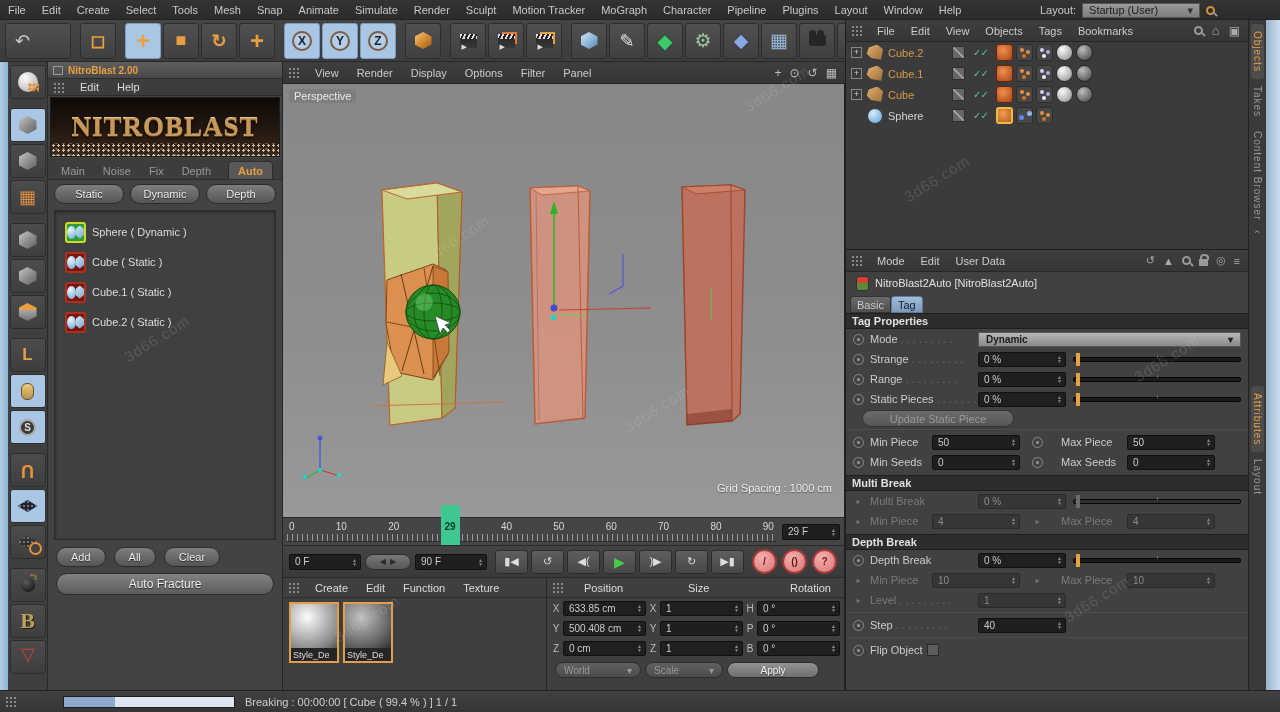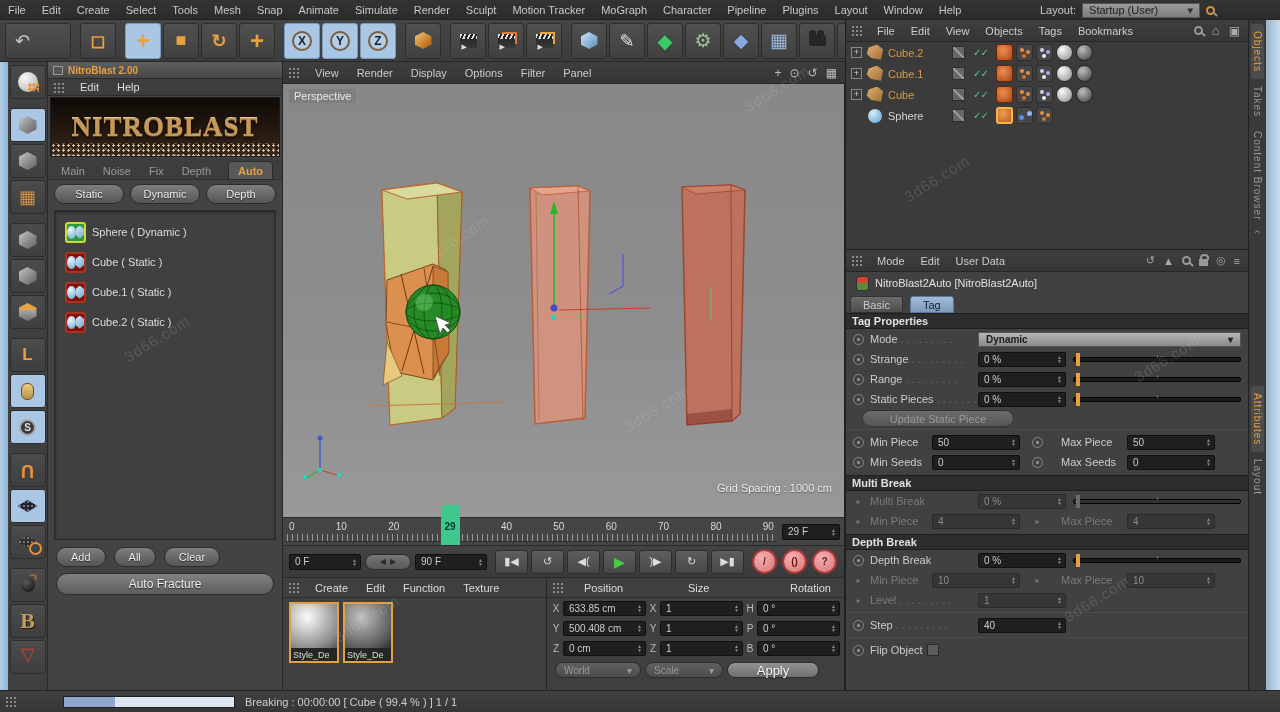--- a/index.html
+++ b/index.html
@@ -135,21 +135,21 @@
   #co-head{height:20px;display:flex;align-items:center;border-bottom:1px solid #2c2c2c;color:#ddd;}
   #co-head .h1{width:96px;padding-left:14px;}
   #co-head .h2{width:96px;padding-left:22px;}
   #co-head .h3{padding-left:28px;}
   .corow{display:flex;align-items:center;height:20px;padding:0 4px;gap:2px;}
   .corow .ax{width:10px;text-align:center;color:#bbb;font-size:10px;flex:none;}
   .corow .fld{flex:1;height:15px;}
   #co-foot{display:flex;align-items:center;gap:4px;padding:4px 8px 0;}
   .dd2{width:86px;height:16px;background:linear-gradient(#606060,#4c4c4c);border:1px solid #2c2c2c;border-radius:8px;color:#999;display:flex;align-items:center;padding:0 8px;font-size:10px;}
   .dd2::after{content:"▾";margin-left:auto;}
-  #apply-btn{width:92px;height:16px;background:linear-gradient(#939393,#6e6e6e);border:1px solid #2c2c2c;border-radius:8px;color:#fafafa;display:flex;align-items:center;justify-content:center;font-size:13px;text-shadow:0 1px 1px #333;}
+  #apply-btn{width:92px;height:16px;background:linear-gradient(#939393,#6e6e6e);border:1px solid #2c2c2c;border-radius:8px;color:#fafafa;display:flex;align-items:center;justify-content:center;font-size:10px;text-shadow:0 1px 1px #333;}
   
   #om{left:845px;top:20px;width:403px;height:230px;background:#3b3b3b;border-left:1px solid #1e1e1e;border-bottom:1px solid #1e1e1e;}
   #om-menu{height:22px;display:flex;align-items:center;background:linear-gradient(#3e3e3e,#363636);border-bottom:1px solid #262626;}
   #om-menu .mi{padding:0 8px;color:#ccc;}
   #om-menu .right{margin-left:auto;display:flex;align-items:center;gap:9px;padding-right:8px;color:#aaa;}
   .omrow{display:flex;align-items:center;height:21px;padding-left:2px;}
   .exp{width:11px;height:11px;border:1px solid #888;background:#3a3a3a;color:#ccc;font-size:9px;line-height:9px;text-align:center;margin-left:3px;flex:none;}
   .omrow.sphere .exp{visibility:hidden;}
   .oicon{width:18px;height:16px;margin:0 4px;flex:none;}
   .omrow.cube .oicon{background:linear-gradient(135deg,#e2b273,#9a6830);clip-path:polygon(15% 18%,62% 0,95% 30%,84% 95%,28% 85%,4% 58%);}
@@ -171,21 +171,21 @@
   .t-mol{background:#474747;border:1px solid #2e2e2e;}
   .t-mol::after{content:"";position:absolute;left:2px;top:7px;width:5px;height:5px;border-radius:50%;background:#5a8ae8;box-shadow:8px -4px 0 #90b4f0;}
   
   #attr{left:845px;top:250px;width:403px;height:440px;background:#414141;border-left:1px solid #1e1e1e;}
   #at-menu{height:22px;display:flex;align-items:center;background:linear-gradient(#3e3e3e,#363636);border-bottom:1px solid #262626;}
   #at-menu .mi{padding:0 8px;color:#ccc;}
   #at-menu .right{margin-left:auto;display:flex;align-items:center;gap:8px;padding-right:8px;color:#aaa;font-size:11px;}
   #at-title{height:22px;display:flex;align-items:center;padding-left:4px;color:#e0e0e0;}
   .nbtag-ic{width:13px;height:15px;border-radius:3px;background:linear-gradient(180deg,#d84030 0 45%,#5a8a3a 45%);margin:0 6px;flex:none;border:1px solid #333;}
   #at-tabs{display:flex;align-items:flex-end;height:19px;padding-left:4px;}
-  .atab{height:17px;padding:0 12px;background:linear-gradient(#6a6a6a,#4e4e4e);border:1px solid #333;border-radius:3px 3px 0 0;color:#ccc;display:flex;align-items:center;margin-right:7px;}
+  .atab{height:17px;padding:0 6px;background:linear-gradient(#6a6a6a,#4e4e4e);border:1px solid #333;border-radius:3px 3px 0 0;color:#ccc;display:flex;align-items:center;margin-right:0;}
   .atab.active{background:linear-gradient(#a0bcd8,#7e9ab8);color:#0e2236;border-color:#5a7aa0;}
   .sect{height:16px;background:#2d2d2d;border-top:1px solid #1e1e1e;border-bottom:1px solid #1e1e1e;color:#e0e0e0;font-weight:bold;display:flex;align-items:center;padding:0 6px;margin-top:3px;}
   .arow{display:flex;align-items:center;height:20px;padding:0 7px;color:#ccc;}
   .pfx{width:11px;height:11px;border:1px solid #8a8a8a;border-radius:50%;margin-right:6px;position:relative;flex:none;}
   .pfx::after{content:"";position:absolute;left:3px;top:3px;width:3px;height:3px;border-radius:50%;background:#999;}
   .pfx2{width:11px;margin-right:6px;color:#777;font-size:8px;flex:none;text-align:center;}
   .lbl{width:108px;flex:none;overflow:hidden;white-space:nowrap;}
   .lbl::after{content:" . . . . . . . . .";color:#6e6e6e;}
   .lbl.nold::after{content:"";}
   .arow .fld{width:88px;flex:none;height:15px;}

